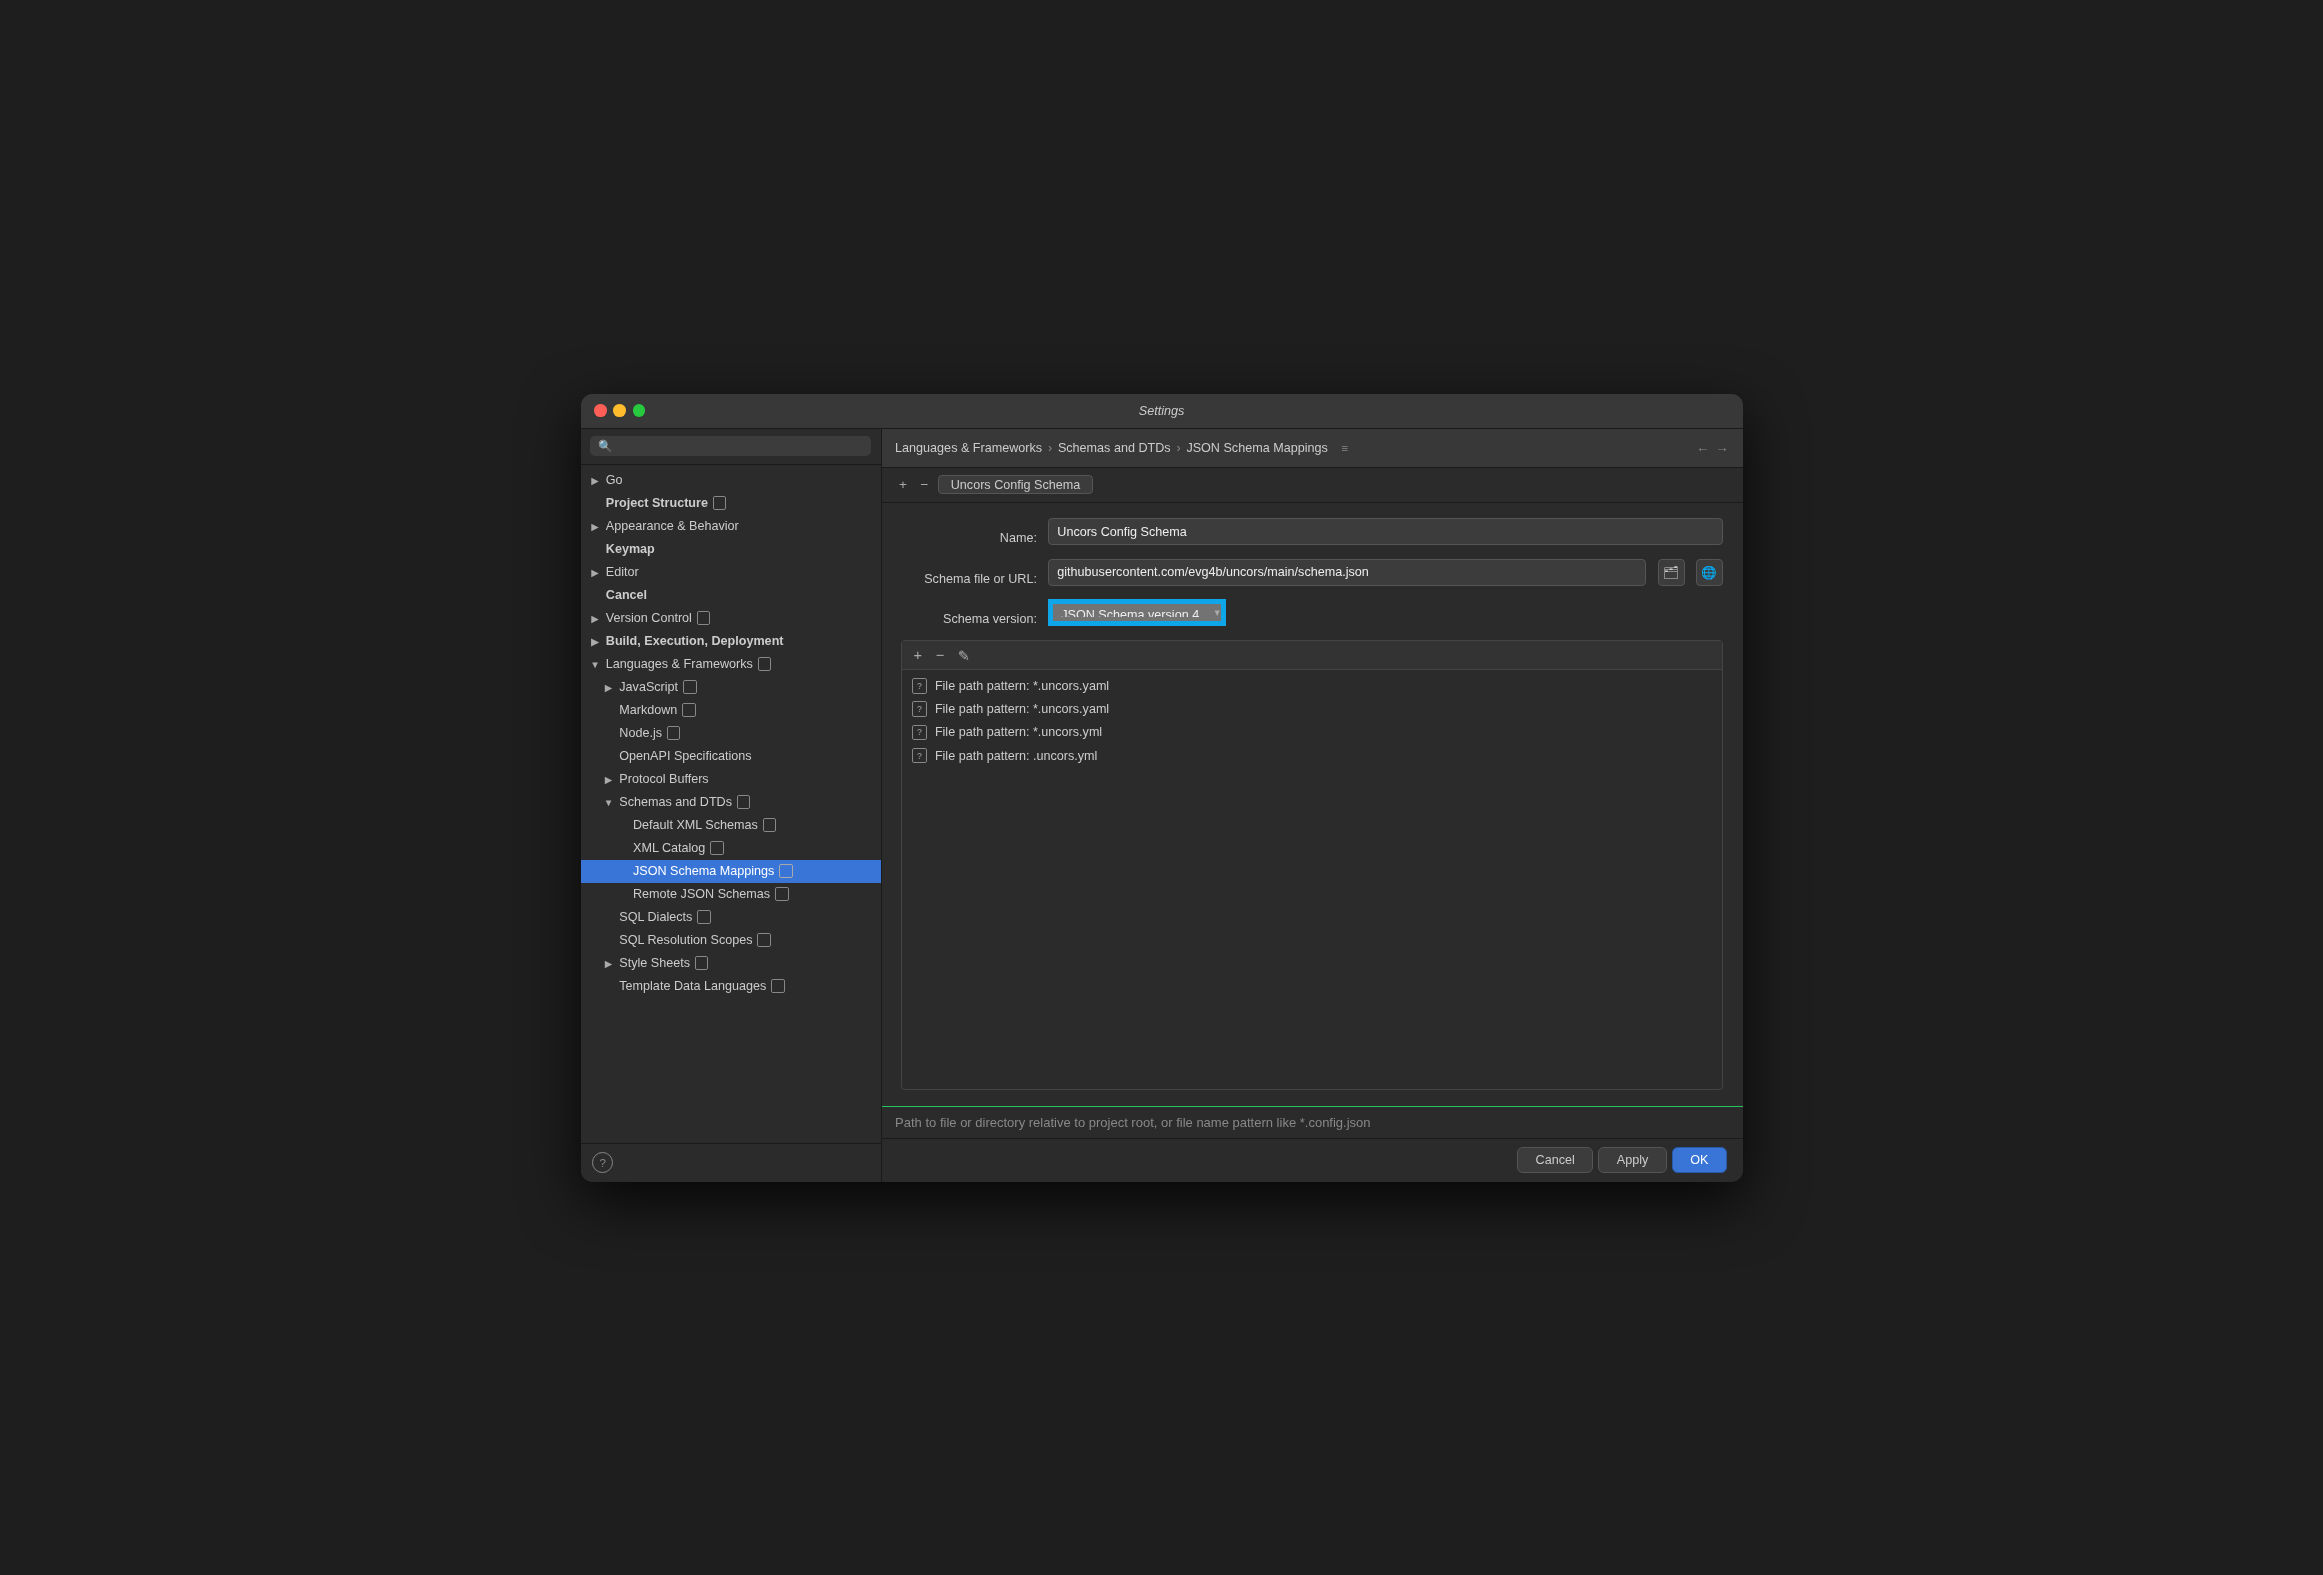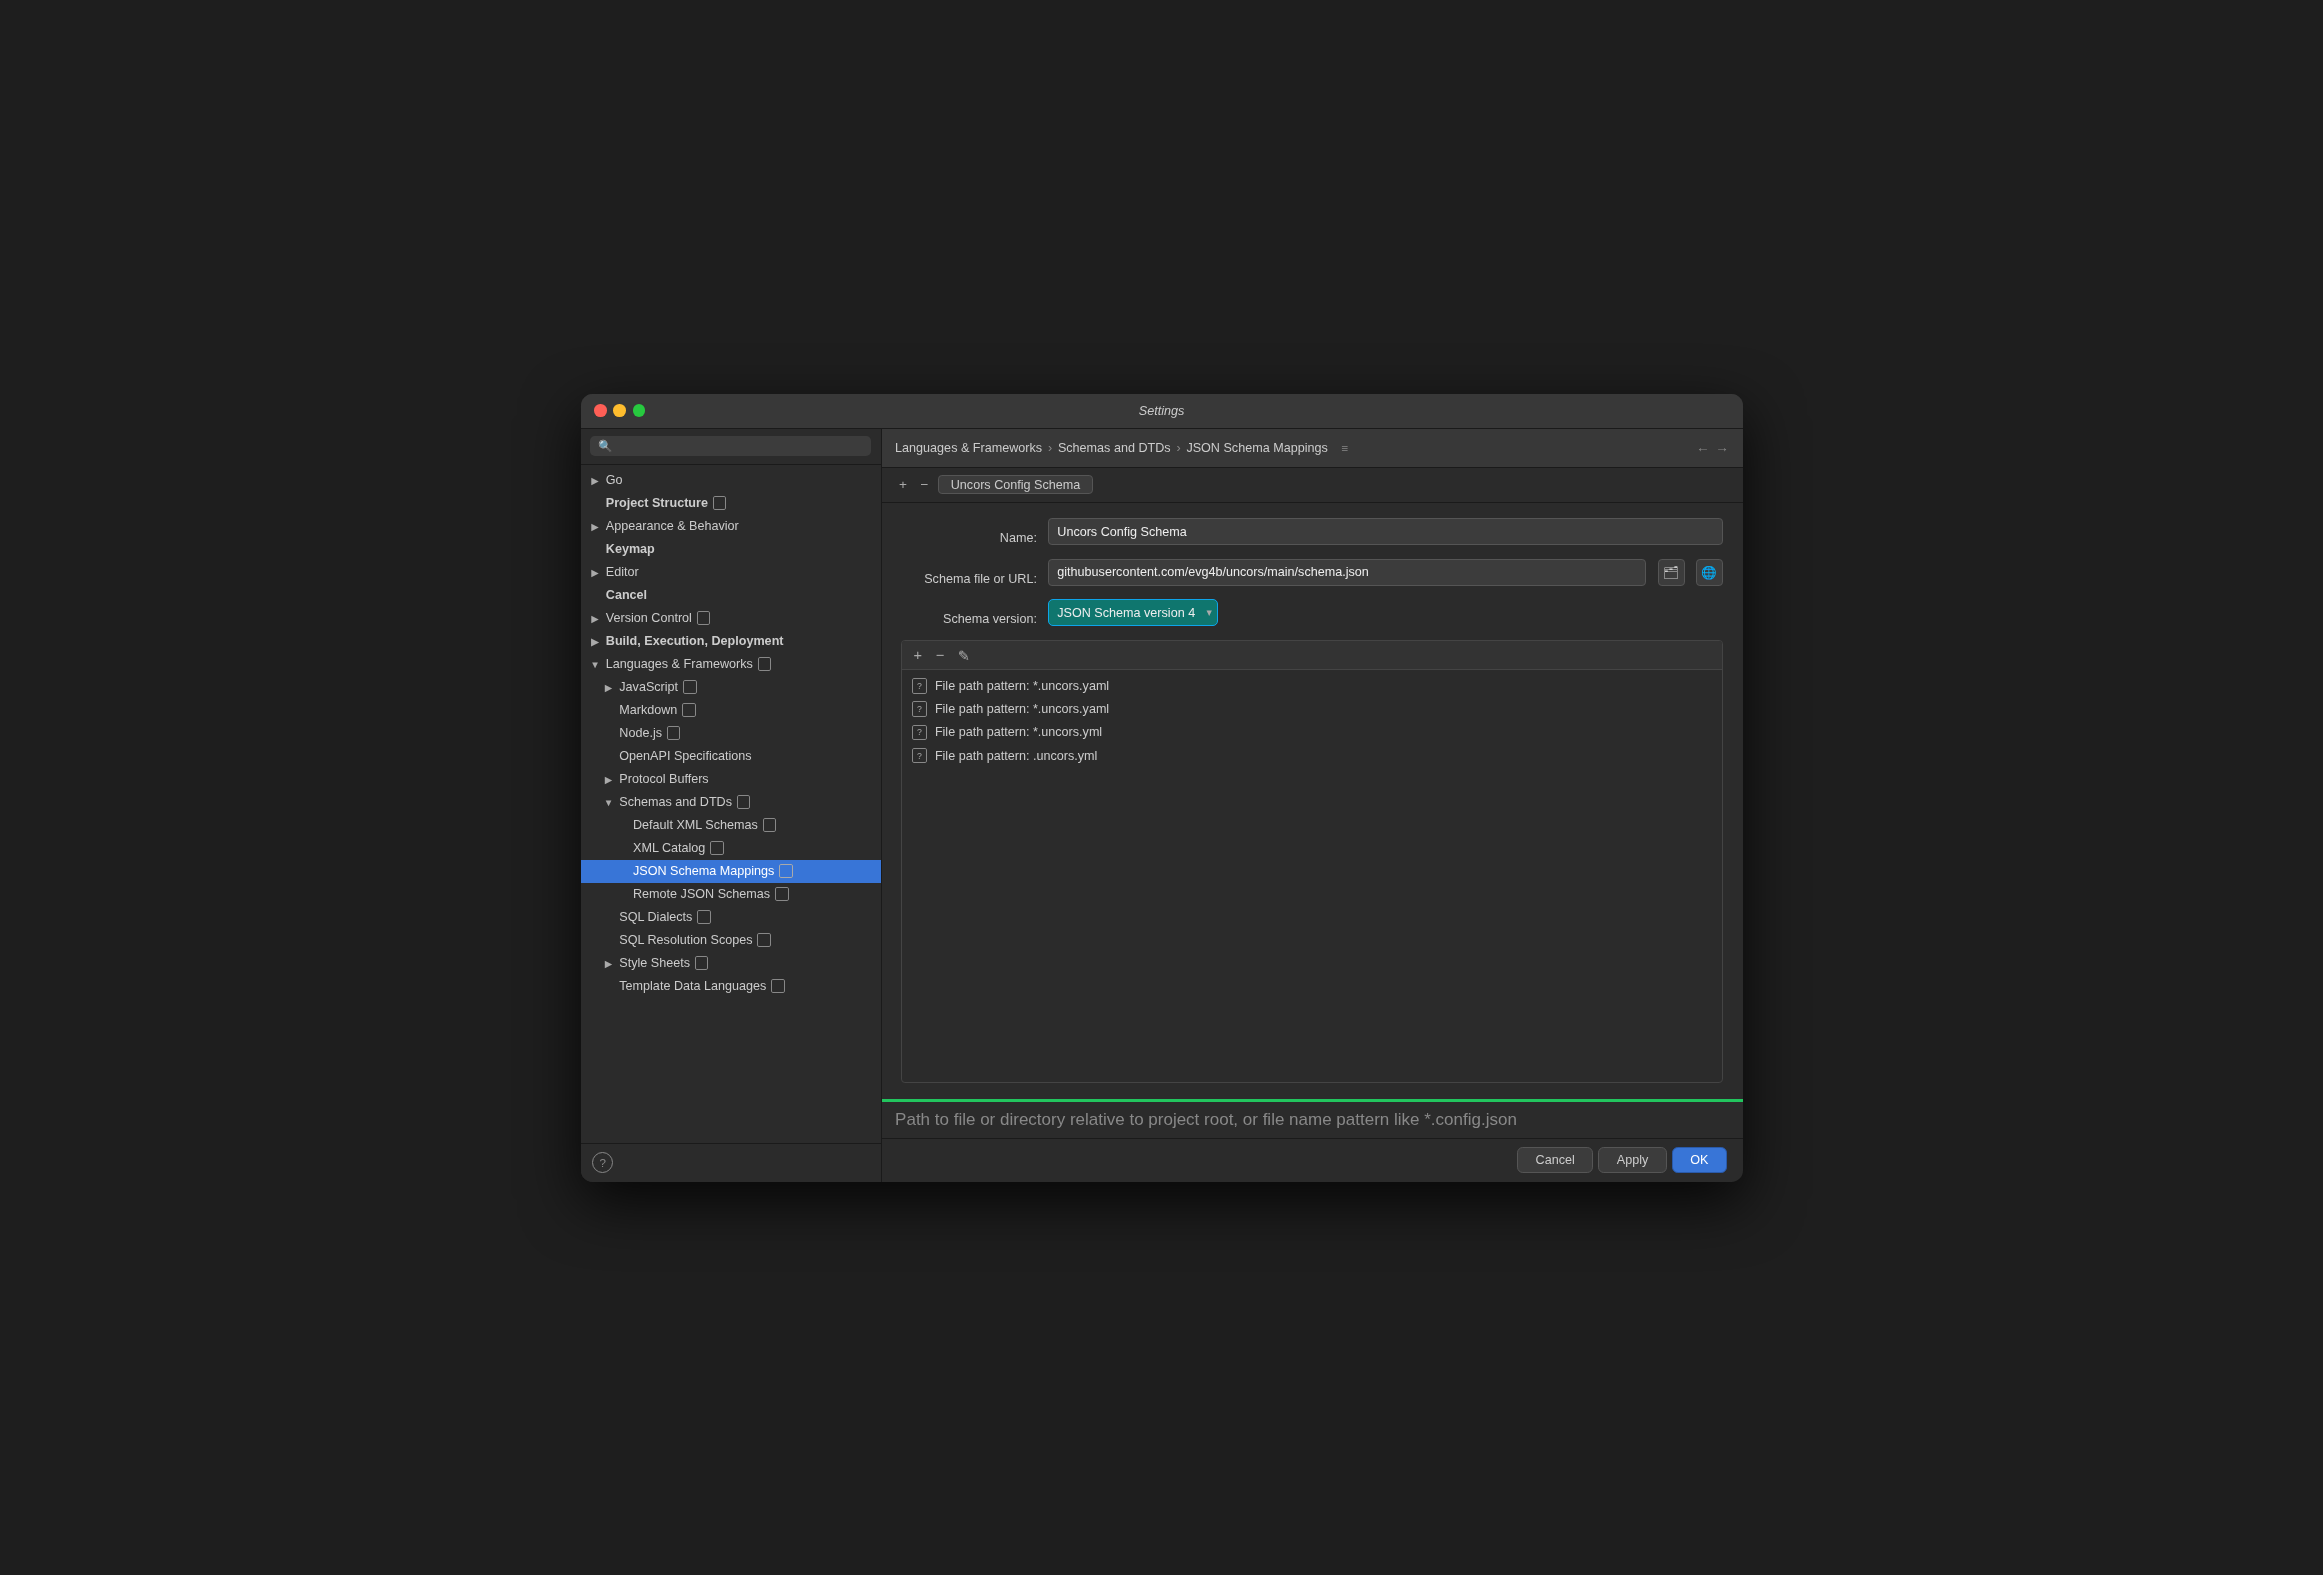--- a/index.html
+++ b/index.html
@@ -263,23 +263,23 @@
       color: #ccc;
       font-size: 12.6px;
       width: 27px;
       height: 27px;
       display: flex;
       align-items: center;
       justify-content: center;
       cursor: pointer;
     }
     .schema-version-select {
-      background: #0f766e;
-      border: 1px solid #0ea5e9;
-      border-radius: 5px;
+      background: #737373;
+      border: 5px solid #0ea5e9;
+      border-radius: 0;
       color: #eee;
       font-size: 12.6px;
       padding: 3.9px 7.8px;
       height: 27px;
       outline: none;
       cursor: pointer;
       appearance: none;
       padding-right: 21.3px;
       position: relative;
     }
@@ -340,23 +340,23 @@
       font-size: 8.7px;
       color: #aaa;
       flex-shrink: 0;
     }
     .fp-text {
       color: #ccc;
       font-size: 12.6px;
     }
     .content-footer {
       padding: 7.8px 13.6px;
-      border-top: 3px solid #22c55e;
+      border-top: 1px solid #22c55e;
       color: #888;
-      font-size: 17px;
+      font-size: 13px;
     }
     .buttons-row {
       height: 44px;
       border-top: 1px solid #1a1a1a;
       display: flex;
       align-items: center;
       justify-content: flex-end;
       padding: 0 15.5px;
       gap: 5px;
     }

